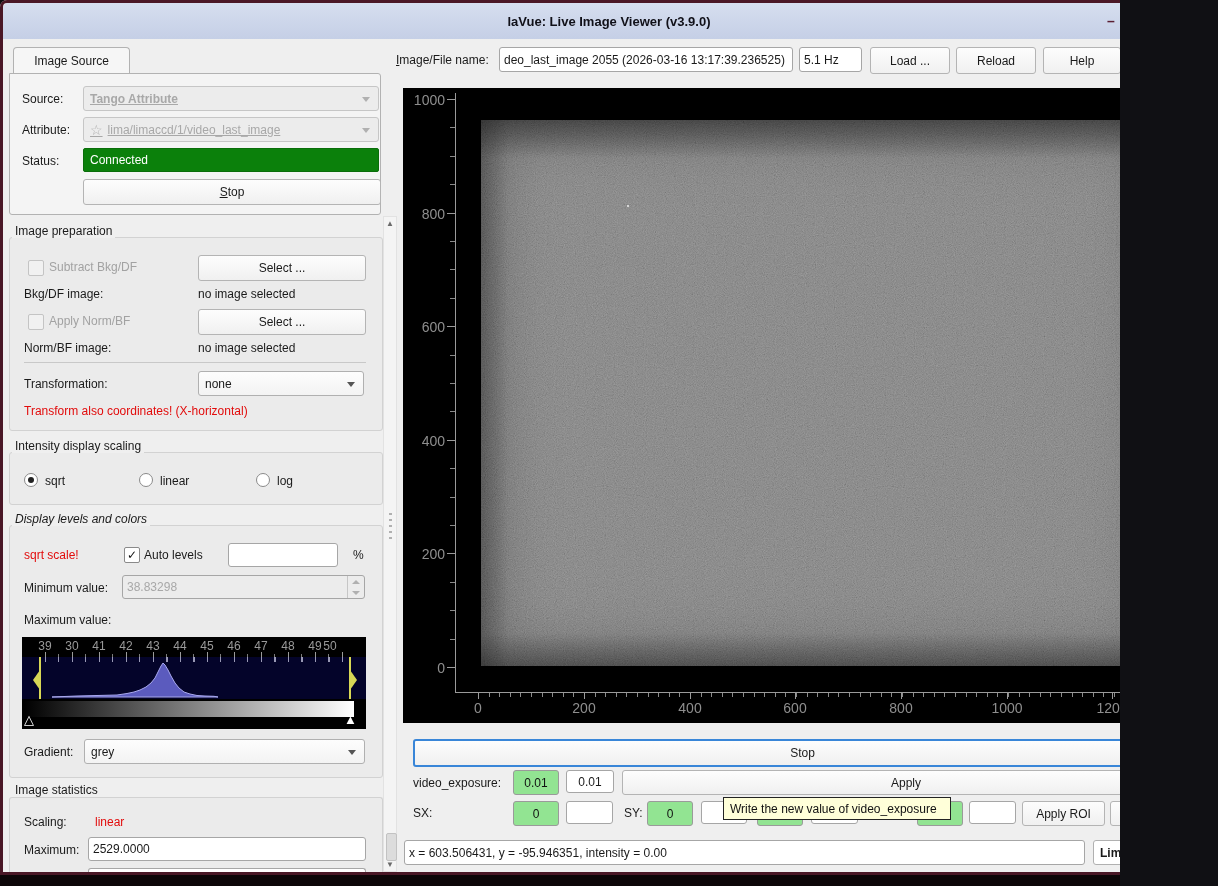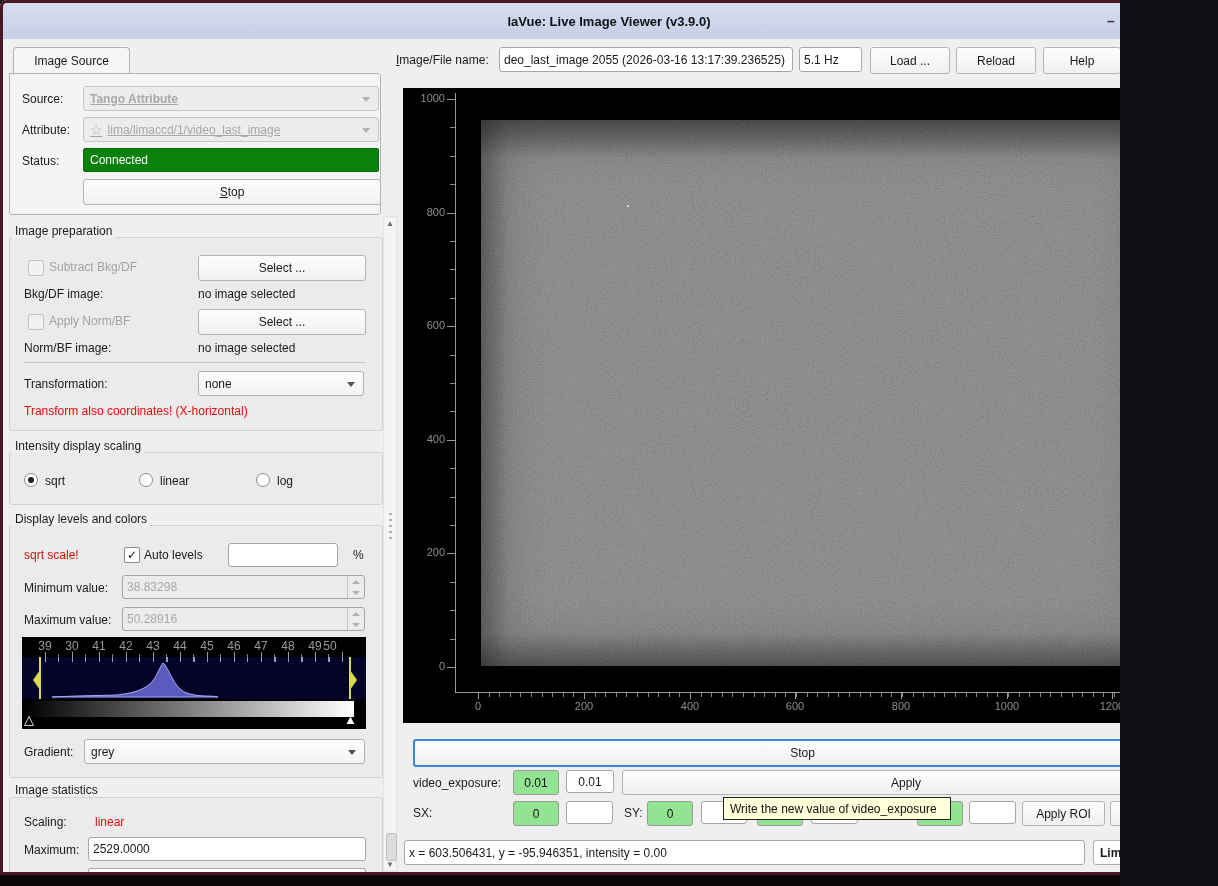--- a/index.html
+++ b/index.html
@@ -53,21 +53,21 @@
   .hist-minorticks{position:absolute;left:36px;top:17px;width:290px;height:3px;
       background:repeating-linear-gradient(to right,#7a7a7a 0 1px,transparent 1px 27px);}
   .hist-plot{position:absolute;left:0;top:20px;width:344px;height:42px;background:#04042a;}
   .hist-topticks{position:absolute;left:23px;top:0;width:310px;height:5px;
       background:repeating-linear-gradient(to right,rgba(190,190,215,.8) 0 1px,transparent 1px 13.5px);}
   .grad-bar{position:absolute;left:2px;top:64px;width:330px;height:16px;background:linear-gradient(to right,#000,#fff);}
   .tri{position:absolute;color:#fff;font-size:13px;top:76px;line-height:14px;}
   
   .viewer{left:403px;top:88px;width:794px;height:635px;background:#000;}
   .axis{background:#9a9a9a;position:absolute;}
-  .tick-lbl{position:absolute;color:#8e8e8e;font-size:11px;}
+  .tick-lbl{position:absolute;color:#8e8e8e;font-size:14px;}
   .detector{position:absolute;left:78px;top:32px;width:683px;height:546px;background:#6d6d6d;
       box-shadow:inset 0 0 55px 16px rgba(0,0,0,.55);}
   .detector .noise{position:absolute;left:0;top:0;width:100%;height:100%;opacity:.42;}
   .detector .shade{position:absolute;left:0;top:0;width:100%;height:100%;
       background:linear-gradient(rgba(0,0,0,.38),transparent 7%, transparent 94%, rgba(0,0,0,.30)),
                  linear-gradient(to right, rgba(0,0,0,.22),transparent 4%, transparent 96%, rgba(0,0,0,.22));}
   .dead-pixel{position:absolute;width:2px;height:2px;background:#efefef;border-radius:50%;}
   
   .scroll-strip{left:383px;top:216px;width:14px;height:656px;background:#f4f4f4;border:1px solid #e2e2e2;box-sizing:border-box;}
   .sb-arrow{position:absolute;left:2px;width:8px;height:6px;color:#6a6a6a;font-size:8px;line-height:6px;}
@@ -180,47 +180,40 @@
   <div class="abs group" style="left:9px;top:452px;width:372px;height:51px;"></div>
   <div class="group-title" style="left:12px;top:439px;">Intensity display scaling</div>
   <div class="radio sel" style="left:24px;top:473px;"></div>
   <div class="abs lbl" style="left:45px;top:474px;">sqrt</div>
   <div class="radio" style="left:139px;top:473px;"></div>
   <div class="abs lbl" style="left:160px;top:474px;">linear</div>
   <div class="radio" style="left:256px;top:473px;"></div>
   <div class="abs lbl" style="left:277px;top:474px;">log</div>
 
   <div class="abs group" style="left:9px;top:525px;width:372px;height:251px;"></div>
-  <div class="group-title" style="left:12px;top:512px;">Display levels and colors</div>
+  <div class="group-title" style="left:12px;top:512px;font-style:italic;">Display levels and colors</div>
 
   <div class="abs lbl red" style="left:24px;top:548px;">sqrt scale!</div>
   <div class="cb" style="left:124px;top:547px;">
     <span>✓</span>
   </div>
   <div class="abs lbl" style="left:144px;top:548px;">Auto levels</div>
   <input class="abs field" style="left: 228px; top: 543px; width: 110px; height: 24px;">
   <div class="abs lbl" style="left:353px;top:548px;">%</div>
 
   <div class="abs lbl" style="left:24px;top:581px;">Minimum value:</div>
   <div class="abs" style="left:122px;top:575px;width:243px;height:24px;">
     <input class="field" style="width: 100%; height: 100%;" disabled="" value="38.83298">
     <span class="spin-seg">
         <span class="spin-up"></span>
         <span class="spin-dn"></span>
       </span>
   </div>
 
   <div class="abs lbl" style="left:24px;top:613px;">Maximum value:</div>
-  <div class="abs" style="left:122px;top:607px;width:243px;height:24px;">
-    <input class="field" style="width: 100%; height: 100%;" disabled="" value="50.28916">
-    <span class="spin-seg">
-        <span class="spin-up"></span>
-        <span class="spin-dn"></span>
-      </span>
-  </div>
 
   <div class="abs hist-wrap" style="left:22px;top:637px;width:344px;height:92px;">
     <span class="hist-num" style="left:23px;">39</span>
     <span class="hist-num" style="left:50px;">30</span>
     <span class="hist-num" style="left:77px;">41</span>
     <span class="hist-num" style="left:104px;">42</span>
     <span class="hist-num" style="left:131px;">43</span>
     <span class="hist-num" style="left:158px;">44</span>
     <span class="hist-num" style="left:185px;">45</span>
     <span class="hist-num" style="left:212px;">46</span>

